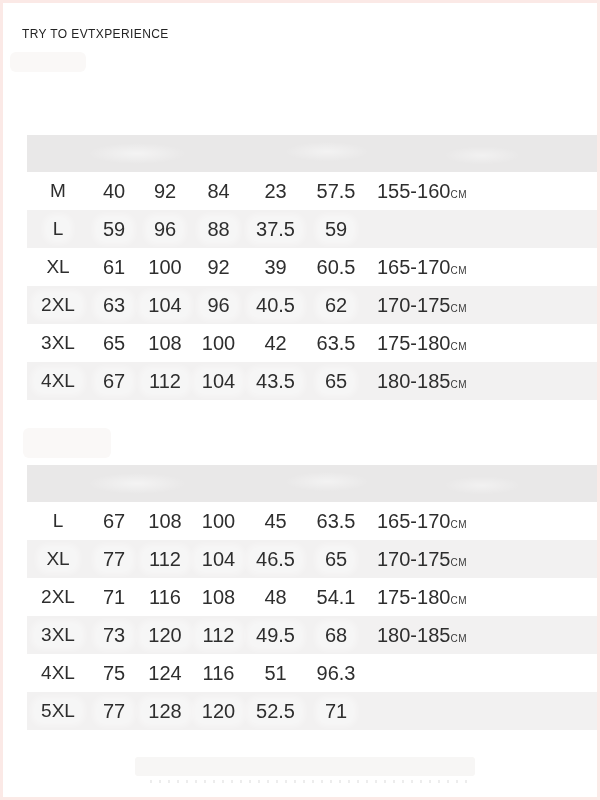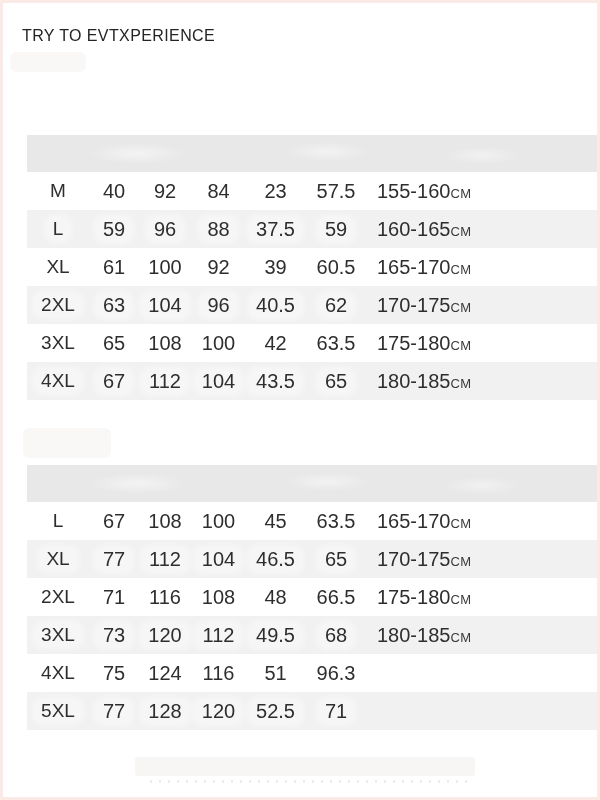--- a/index.html
+++ b/index.html
@@ -13,21 +13,21 @@
   }
   .page-frame {
     position: absolute; inset: 0;
     border: 3px solid #fbe9e6;
     pointer-events: none;
     z-index: 50;
   }
   .page-title {
     position: absolute;
     left: 22px; top: 27px;
-    font-size: 16px;
+    font-size: 12px;
     letter-spacing: 0.4px;
     color: #242424;
     font-weight: 400;
     white-space: nowrap;
   }
   .erased-blob {
     position: absolute;
     background: #faf8f7;
     border-radius: 6px;
   }
@@ -65,21 +65,21 @@
     background: rgba(255,255,255,0.35);
     box-shadow: 0 0 5px 3px rgba(255,255,255,0.35);
   }
   .cell-size { font-size: 19px; }
   .cell-range {
     text-align: left;
     padding-left: 10px;
     white-space: nowrap;
   }
   .unit {
-    font-size: 13px;
+    font-size: 10px;
     color: #3a3a3a;
     letter-spacing: 0.5px;
   }
 
   .wm-box {
     position: absolute;
     left: 135px; top: 757px;
     width: 340px; height: 19px;
     background: #f7f6f5;
     border-radius: 3px;
@@ -115,21 +115,20 @@
     <div class="cell"><span class="v">57.5</span></div>
     <div class="cell cell-range"><span>155-160</span><span class="unit">CM</span></div>
   </div>
       <div class="trow r-gray">
     <div class="cell cell-size"><span class="v">L</span></div>
     <div class="cell"><span class="v">59</span></div>
     <div class="cell"><span class="v">96</span></div>
     <div class="cell"><span class="v">88</span></div>
     <div class="cell"><span class="v">37.5</span></div>
     <div class="cell"><span class="v">59</span></div>
-    <div class="cell cell-range"><span>160-165</span><span class="unit">CM</span></div>
   </div>
       <div class="trow">
     <div class="cell cell-size"><span class="v">XL</span></div>
     <div class="cell"><span class="v">61</span></div>
     <div class="cell"><span class="v">100</span></div>
     <div class="cell"><span class="v">92</span></div>
     <div class="cell"><span class="v">39</span></div>
     <div class="cell"><span class="v">60.5</span></div>
     <div class="cell cell-range"><span>165-170</span><span class="unit">CM</span></div>
   </div>
@@ -183,21 +182,21 @@
     <div class="cell"><span class="v">46.5</span></div>
     <div class="cell"><span class="v">65</span></div>
     <div class="cell cell-range"><span>170-175</span><span class="unit">CM</span></div>
   </div>
       <div class="trow">
     <div class="cell cell-size"><span class="v">2XL</span></div>
     <div class="cell"><span class="v">71</span></div>
     <div class="cell"><span class="v">116</span></div>
     <div class="cell"><span class="v">108</span></div>
     <div class="cell"><span class="v">48</span></div>
-    <div class="cell"><span class="v">66.5</span></div>
+    <div class="cell"><span class="v">54.1</span></div>
     <div class="cell cell-range"><span>175-180</span><span class="unit">CM</span></div>
   </div>
       <div class="trow r-gray">
     <div class="cell cell-size"><span class="v">3XL</span></div>
     <div class="cell"><span class="v">73</span></div>
     <div class="cell"><span class="v">120</span></div>
     <div class="cell"><span class="v">112</span></div>
     <div class="cell"><span class="v">49.5</span></div>
     <div class="cell"><span class="v">68</span></div>
     <div class="cell cell-range"><span>180-185</span><span class="unit">CM</span></div>

